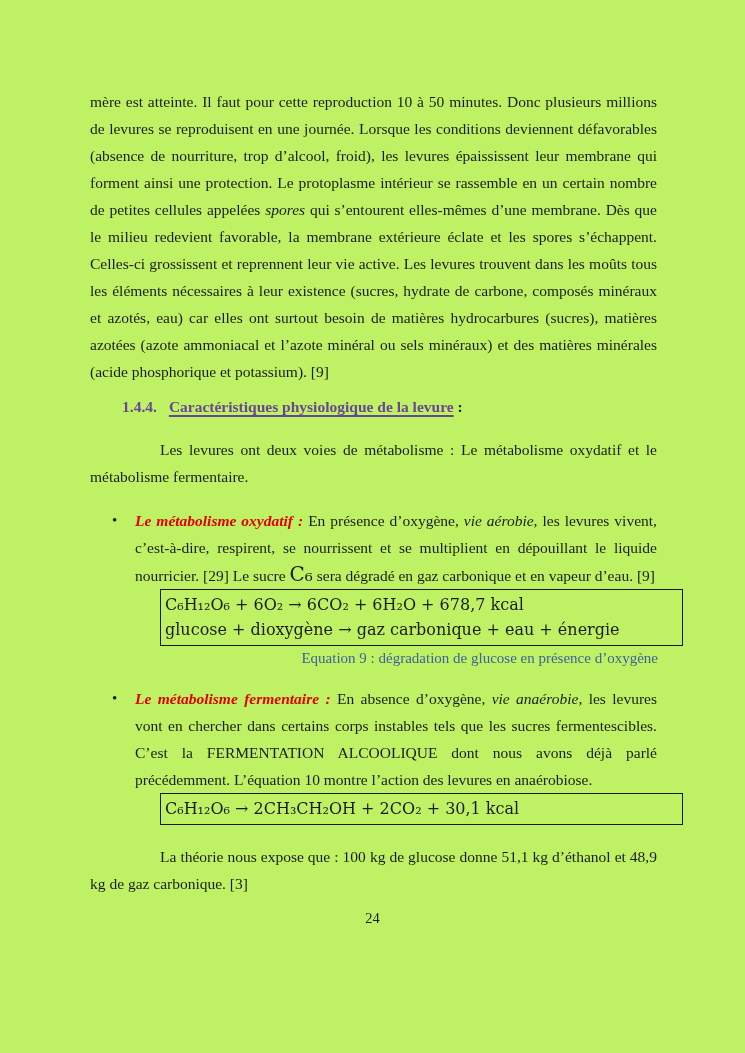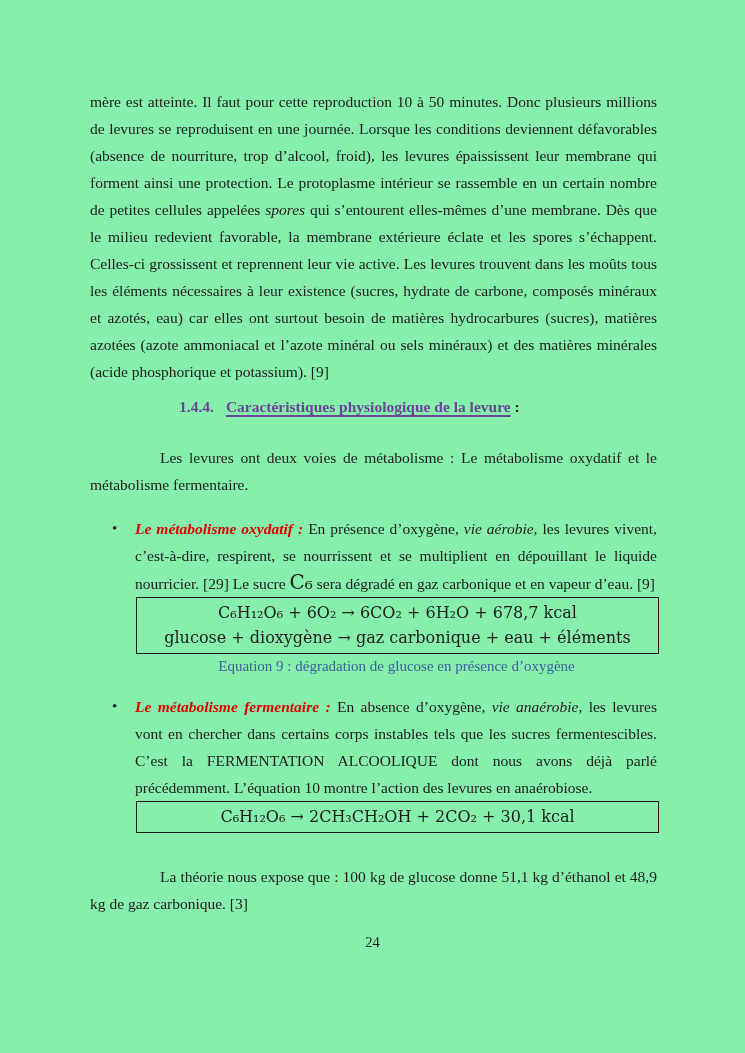--- a/index.html
+++ b/index.html
@@ -4,98 +4,98 @@
 <style>
   html, body {
     margin: 0;
     padding: 0;
     background: #ffffff;
   }
   .page {
     position: relative;
     width: 745px;
     height: 1053px;
-    background: #86efac;
+    background: #bef264;
     font-family: "Liberation Serif", serif;
     color: #1c1c1c;
     overflow: hidden;
   }
   .content {
     position: absolute;
     top: 88px;
     left: 90px;
     width: 567px;
   }
   .body-text {
     margin: 0;
     font-size: 15.5px;
     line-height: 27px;
     text-align: justify;
   }
   .indent { text-indent: 70px; }
   .heading {
-    margin: 8px 0 0 89px;
+    margin: 8px 0 0 32px;
     font-size: 15.5px;
     line-height: 27px;
     font-weight: bold;
     color: #6a4597;
   }
   .heading .hnum { margin-right: 12px; }
   .heading .htitle {
     text-decoration: underline;
     text-decoration-thickness: 1.5px;
     text-underline-offset: 3px;
   }
   .heading .hsuffix {
     color: #1c1c1c;
     font-weight: bold;
   }
-  .intro { margin-top: 24px; }
+  .intro { margin-top: 16px; }
   .bullet {
     position: relative;
     margin-top: 17px;
     padding-left: 45px;
     font-size: 15.5px;
     line-height: 27px;
     text-align: justify;
   }
   .bullet .marker {
     position: absolute;
     left: 22px;
     top: 0;
     font-size: 15px;
   }
   .red-label { color: #e00000; font-weight: bold; font-style: italic; }
   .math {
     font-family: "DejaVu Serif", serif;
     font-size: 20px;
   }
   .eq-box {
-    margin-left: 46px;
+    margin-left: 70px;
     width: 523px;
     box-sizing: border-box;
     border: 1px solid #1a1a1a;
-    text-align: center;
+    text-align: left;
     font-family: "DejaVu Serif", serif;
     font-size: 16px;
     line-height: 25px;
     padding: 2px 4px 3px;
   }
   .eq-caption {
     margin: 2px 0 12px 45px;
     width: 523px;
-    text-align: center;
+    text-align: right;
     color: #3f619c;
     font-size: 15px;
     line-height: 20px;
   }
-  .theory { margin-top: 30px; }
+  .theory { margin-top: 18px; }
   .page-number {
     position: absolute;
-    top: 934px;
+    top: 910px;
     left: 0;
     width: 100%;
     text-align: center;
     font-size: 14.5px;
     color: #1c1c1c;
   }
 </style>
 </head>
 <body>
 
@@ -105,21 +105,21 @@
     <p class="body-text"><span>mère est atteinte. Il faut pour cette reproduction 10 à 50 minutes. Donc plusieurs millions de levures se reproduisent en une journée. Lorsque les conditions deviennent défavorables (absence de nourriture, trop d’alcool, froid), les levures épaississent leur membrane qui forment ainsi une protection. Le protoplasme intérieur se rassemble en un certain nombre de petites cellules appelées </span><i>spores</i><span> qui s’entourent elles-mêmes d’une membrane. Dès que le milieu redevient favorable, la membrane extérieure éclate et les spores s’échappent. Celles-ci grossissent et reprennent leur vie active. Les levures trouvent dans les moûts tous les éléments nécessaires à leur existence (sucres, hydrate de carbone, composés minéraux et azotés, eau) car elles ont surtout besoin de matières hydrocarbures (sucres), matières azotées (azote ammoniacal et l’azote minéral ou sels minéraux) et des matières minérales (acide phosphorique et potassium). [9]</span></p>
 
     <h3 class="heading"><span class="hnum">1.4.4.</span><span class="htitle">Caractéristiques physiologique de la levure</span><span class="hsuffix"> :</span></h3>
 
     <p class="body-text indent intro">Les levures ont deux voies de métabolisme : Le métabolisme oxydatif et le métabolisme fermentaire.</p>
 
     <div class="bullet"><span class="marker">•</span><span class="red-label">Le métabolisme oxydatif :</span><span> En présence d’oxygène, </span><i>vie aérobie</i><span>, les levures vivent, c’est-à-dire, respirent, se nourrissent et se multiplient en dépouillant le liquide nourricier. [29] Le sucre </span><span class="math">C₆</span><span> sera dégradé en gaz carbonique et en vapeur d’eau. [9]</span></div>
 
     <div class="eq-box">
       <div class="eq-line">C₆H₁₂O₆ + 6O₂ → 6CO₂ + 6H₂O + 678,7 kcal</div>
-      <div class="eq-line">glucose + dioxygène → gaz carbonique + eau + éléments</div>
+      <div class="eq-line">glucose + dioxygène → gaz carbonique + eau + énergie</div>
     </div>
     <div class="eq-caption">Equation 9 : dégradation de glucose en présence d’oxygène</div>
 
     <div class="bullet"><span class="marker">•</span><span class="red-label">Le métabolisme fermentaire :</span><span> En absence d’oxygène, </span><i>vie anaérobie</i><span>, les levures vont en chercher dans certains corps instables tels que les sucres fermentescibles.  C’est la FERMENTATION ALCOOLIQUE dont nous avons déjà parlé précédemment. L’équation 10 montre l’action des levures en anaérobiose.</span></div>
 
     <div class="eq-box">
       <div class="eq-line">C₆H₁₂O₆ → 2CH₃CH₂OH + 2CO₂ + 30,1 kcal</div>
     </div>
 
     <p class="body-text indent theory">La théorie nous expose que : 100 kg de glucose donne 51,1 kg d’éthanol et 48,9 kg de gaz carbonique. [3]</p>

